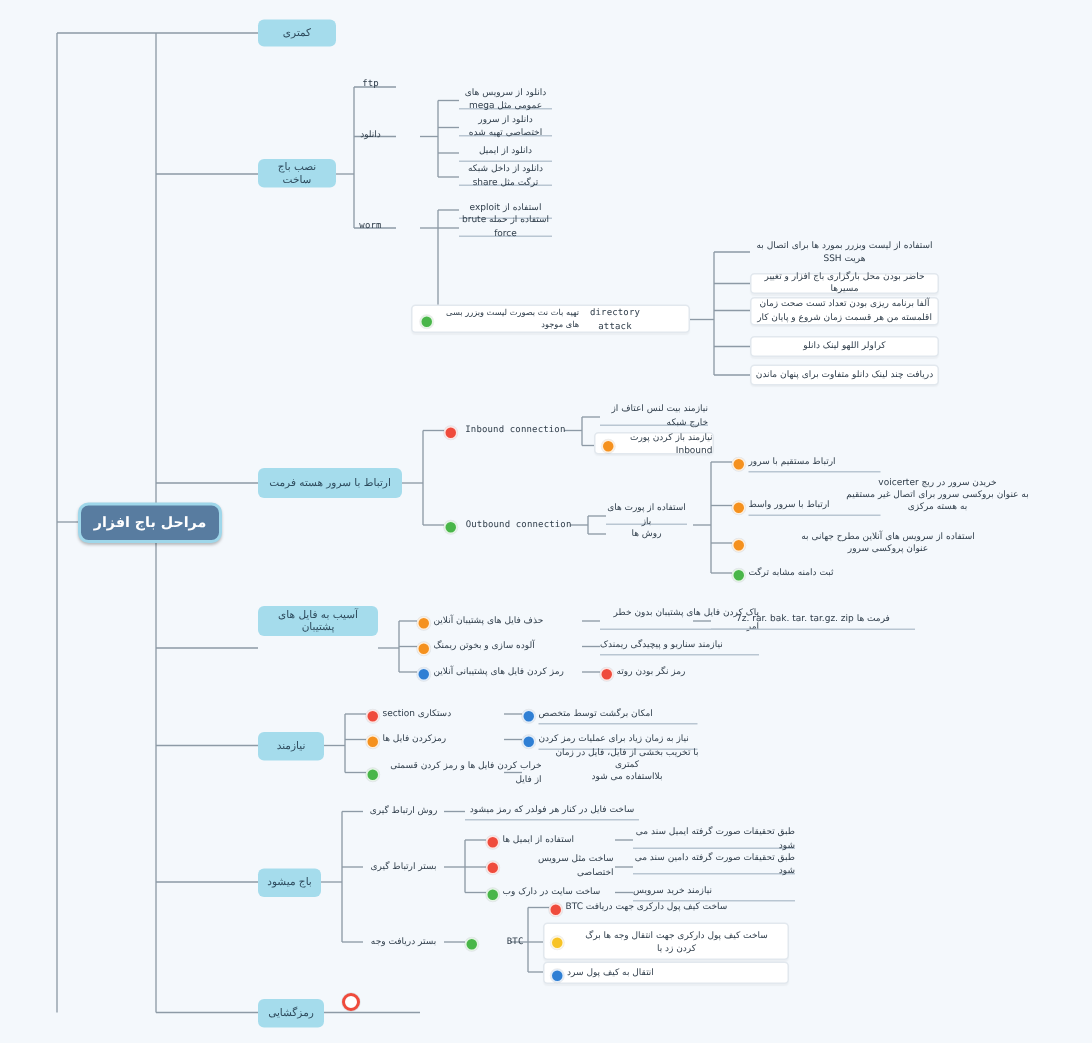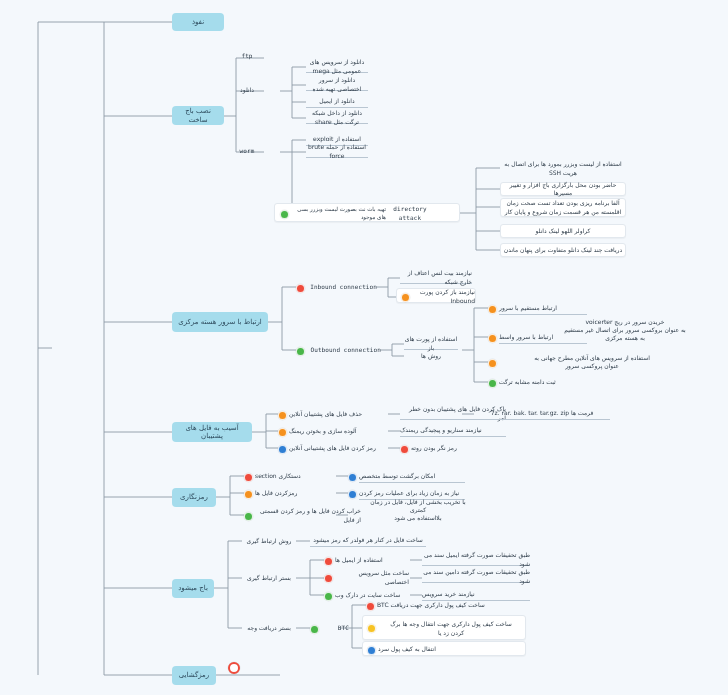--- a/index.html
+++ b/index.html
@@ -167,30 +167,31 @@
       <path d="M340 628 L352 628"></path>
       <path d="M352 605 L352 648"></path>
       <path d="M352 605 L366 605"></path>
       <path d="M352 628 L366 628"></path>
       <path d="M352 648 L366 648"></path>
 
       <path d="M216 675 L280 675"></path>
     </g>
   </svg>
 
-
-  <div class="node lvl1" style="left:172px;top:13px;width:52px;height:18px;">نفوذ</div>
+  <div class="node root" style="left:52px;top:335px;width:96px;height:27px;">مراحل باج افزار</div>
+
+  <div class="node lvl1" style="left:172px;top:13px;width:52px;height:18px;">کمتری</div>
 
   <div class="node lvl1" style="left:172px;top:106px;width:52px;height:19px;">نصب باج ساخت</div>
 
-  <div class="node lvl1" style="left:172px;top:312px;width:96px;height:20px;">ارتباط با سرور هسته مرکزی</div>
-
-  <div class="node lvl1" style="left:172px;top:422px;width:80px;height:20px;">آسیب به فایل های پشتیبان</div>
-
-  <div class="node lvl1" style="left:172px;top:488px;width:44px;height:19px;">رمزنگاری</div>
+  <div class="node lvl1" style="left:172px;top:312px;width:96px;height:20px;">ارتباط با سرور هسته فرمت</div>
+
+  <div class="node lvl1" style="left:172px;top:404px;width:80px;height:20px;">آسیب به فایل های پشتیبان</div>
+
+  <div class="node lvl1" style="left:172px;top:488px;width:44px;height:19px;">نیازمند</div>
 
   <div class="node lvl1" style="left:172px;top:579px;width:42px;height:19px;">باج میشود</div>
 
   <div class="node lvl1" style="left:172px;top:666px;width:44px;height:19px;">رمزگشایی</div>
 
   <div class="node plain ctr lat" style="left:230px;top:50px;width:34px;height:12px;">ftp</div>
   <div class="node plain ctr" style="left:230px;top:84px;width:34px;height:12px;">دانلود</div>
   <div class="node plain ctr lat" style="left:230px;top:145px;width:34px;height:12px;">worm</div>
 
   <div class="node plain underline ctr" style="left:306px;top:61px;width:62px;height:12px;">دانلود از سرویس های عمومی مثل mega</div>

